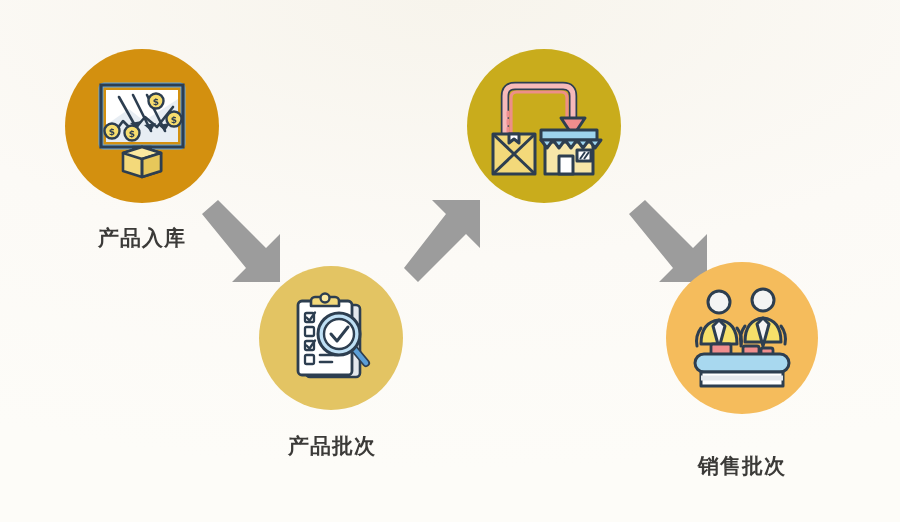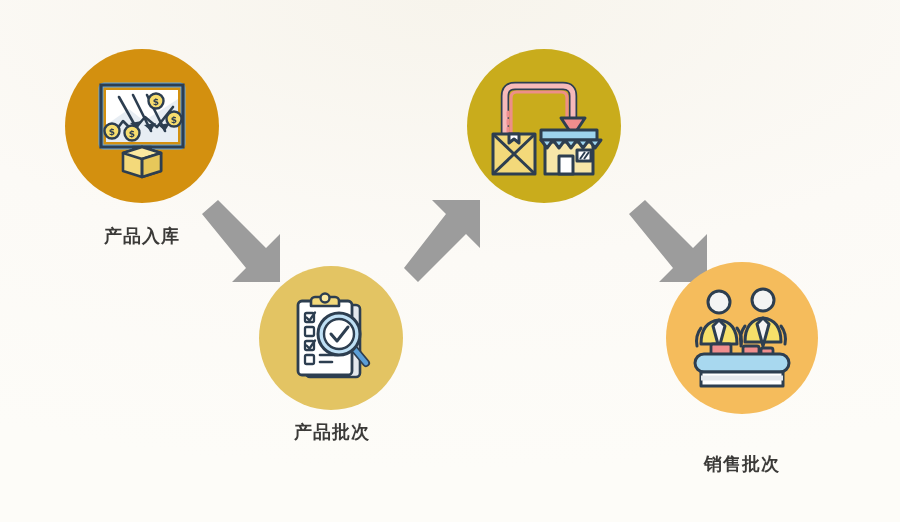--- a/index.html
+++ b/index.html
@@ -16,21 +16,21 @@
       radial-gradient(120% 90% at 50% 0%, #f7f4ec 0%, #fcfaf6 55%, #fdfcf8 100%);
   }
   .circle{
     position:absolute;border-radius:50%;
     display:flex;align-items:center;justify-content:center;
   }
   .label{
     position:absolute;
     color:#3b3a38;
     font-weight:700;
-    font-size:18px;
+    font-size:21px;
     letter-spacing:1px;
     white-space:nowrap;
     text-align:center;
   }
   .arrow{position:absolute;}
   svg{display:block;overflow:visible;}
 </style>
 </head>
 <body style="background: rgb(251, 249, 244);">
 
@@ -136,21 +136,21 @@
         <line x1="38" y1="73" x2="50" y2="73"></line>
       </g>
 
       <line x1="69" y1="56" x2="84" y2="74" stroke="#2d3e50" stroke-width="8" stroke-linecap="round"></line>
       <line x1="69" y1="56" x2="84" y2="74" stroke="#5b9ed6" stroke-width="4.5" stroke-linecap="round"></line>
       <circle cx="57" cy="45" r="21" fill="#bfe0f5" stroke="#2d3e50" stroke-width="3"></circle>
       <circle cx="57" cy="45" r="15" fill="#ffffff" stroke="#2d3e50" stroke-width="2.4"></circle>
       <polyline points="49,45 55,52 66,38" fill="none" stroke="#2d3e50" stroke-width="3" stroke-linecap="round" stroke-linejoin="round"></polyline>
     </svg>
   </div>
-  <div class="label" style="left:190px;top:420px;width:284px;">产品批次</div>
+  <div class="label" style="left:190px;top:432px;width:284px;">产品批次</div>
 
   <div class="circle" id="c3" style="left:467px;top:49px;width:154px;height:154px;background:#c9ac1c;">
     <svg width="110" height="104" viewBox="0 0 110 104">
 
       <path d="M16 72 L16 22 Q16 12 26 12 L74 12 Q84 12 84 22 L84 46" fill="none" stroke="#2d3e50" stroke-width="8.5" stroke-linecap="round"></path>
       <path d="M16 72 L16 22 Q16 12 26 12 L74 12 Q84 12 84 22 L84 46" fill="none" stroke="#f6b9b9" stroke-width="5" stroke-linecap="round"></path>
       <path d="M22 66 L22 24 Q22 18 28 18 L72 18 Q78 18 78 24 L78 44" fill="none" stroke="#ef8d8d" stroke-width="3.2" stroke-linecap="round" opacity="0.95"></path>
 
       <g stroke="#ef8d8d" stroke-width="3" stroke-dasharray="4 4" stroke-linecap="round">
         <line x1="19" y1="38" x2="19" y2="74"></line>

